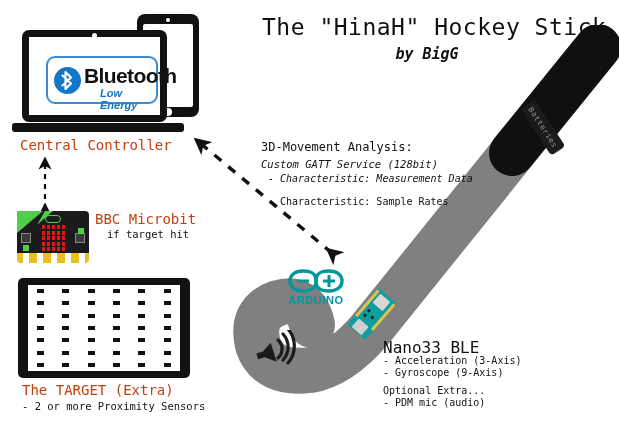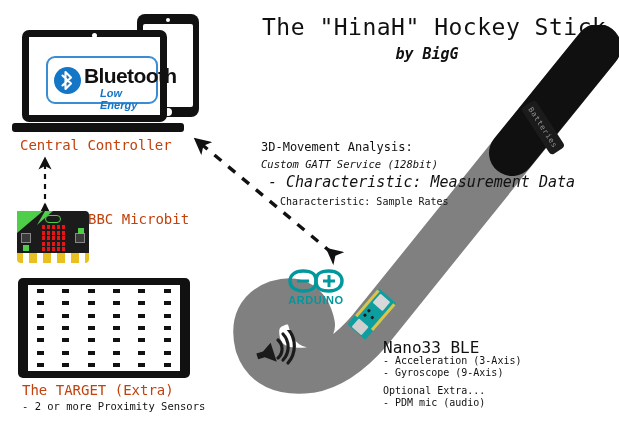--- a/index.html
+++ b/index.html
@@ -94,40 +94,40 @@
   .mb-btn{position:absolute;width:10px;height:10px;background:#3a3a3a;border:1.5px solid #888;box-sizing:border-box;}
   #mb-btnA{left:4px;top:22px;}
   #mb-btnB{left:58px;top:22px;}
   .mb-grn-sq{position:absolute;width:6px;height:6px;background:#4fce4a;}
   #mb-g3{left:6px;top:34px;}
   #mb-g4{left:61px;top:17px;}
   #mb-gold{position:absolute;left:0;top:42px;width:72px;height:10px;background:#e8c120;
     border-bottom-left-radius:4px;border-bottom-right-radius:4px;}
   #mb-gold i{position:absolute;top:0;width:6px;height:10px;background:#fff;}
 
-  #microbit-label{left:88px;top:211px;text-align:center;}
+  #microbit-label{left:95px;top:211px;text-align:center;}
   #microbit-sub{left:95px;top:228px;}
 
   
   #goal{left:18px;top:278px;width:172px;height:100px;}
   #goal-frame{position:absolute;left:0;top:0;width:172px;height:100px;background:#111;border-radius:5px;}
   #goal-net{position:absolute;left:10px;top:7px;width:152px;height:86px;background:#fff;
     display:grid;grid-template-columns:repeat(6,1fr);grid-template-rows:repeat(7,1fr);
     align-items:center;justify-items:center;}
   #goal-net i{width:7px;height:4px;background:#111;display:block;}
   #goal-label{left:22px;top:382px;}
   #goal-sub{left:22px;top:400px;}
 
   
   #diag-arrow{left:180px;top:125px;width:180px;height:145px;}
 
   
   #gatt-title{left:261px;top:140px;font-size:12px;color:#111;white-space:nowrap;}
   #gatt-service{left:261px;top:158px;font-size:10.5px;font-style:italic;color:#111;white-space:nowrap;}
-  #gatt-c1{left:268px;top:173px;font-size:15px;font-style:italic;color:#111;white-space:nowrap;}
+  #gatt-c1{left:268px;top:173px;font-size:10px;font-style:italic;color:#111;white-space:nowrap;}
   #gatt-c2{left:268px;top:196px;font-size:10px;color:#111;white-space:nowrap;}
 
   
   #arduino{left:285px;top:268px;width:62px;height:42px;}
   #arduino-word{position:absolute;left:0;top:26px;width:62px;text-align:center;
     font-family:"Liberation Sans",sans-serif;font-weight:bold;font-size:11px;
     letter-spacing:0.6px;color:#00979d;}
 
   
   #stick{left:220px;top:25px;width:399px;height:413px;}
@@ -270,20 +270,21 @@
   <div id="mb-gold">
     <i style="left:6px"></i>
       <i style="left:20px"></i>
       <i style="left:34px"></i>
     <i style="left:48px"></i>
       <i style="left:62px"></i>
   </div>
 </div>
 <div class="abs lbl-main" id="microbit-label">BBC Microbit</div>
 <div class="abs lbl-sub" id="microbit-sub">
+  <div style="padding-left:12px">if target hit</div>
 </div>
 
 <div class="abs" id="goal">
   <div id="goal-frame"></div>
   <div id="goal-net">
     <i></i>
       <i></i>
       <i></i>
       <i></i>
       <i></i>

